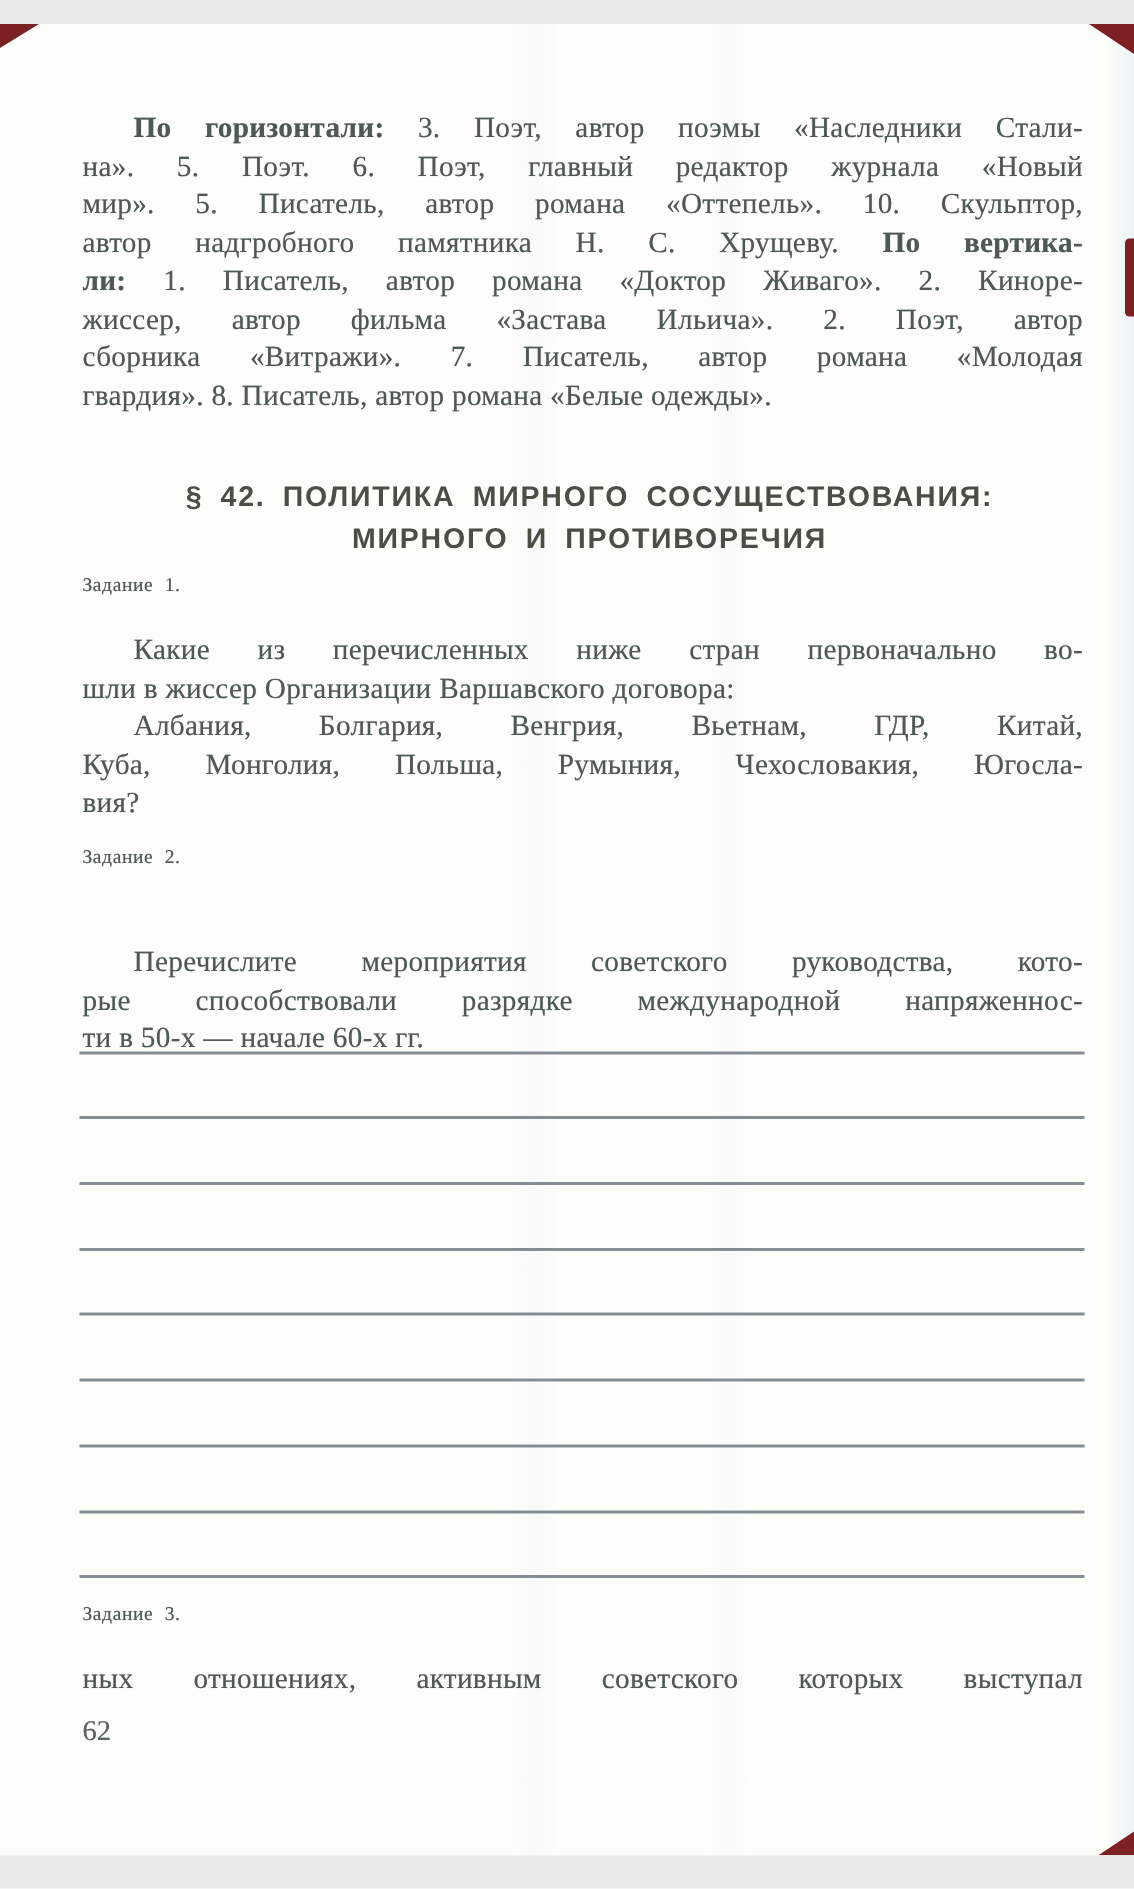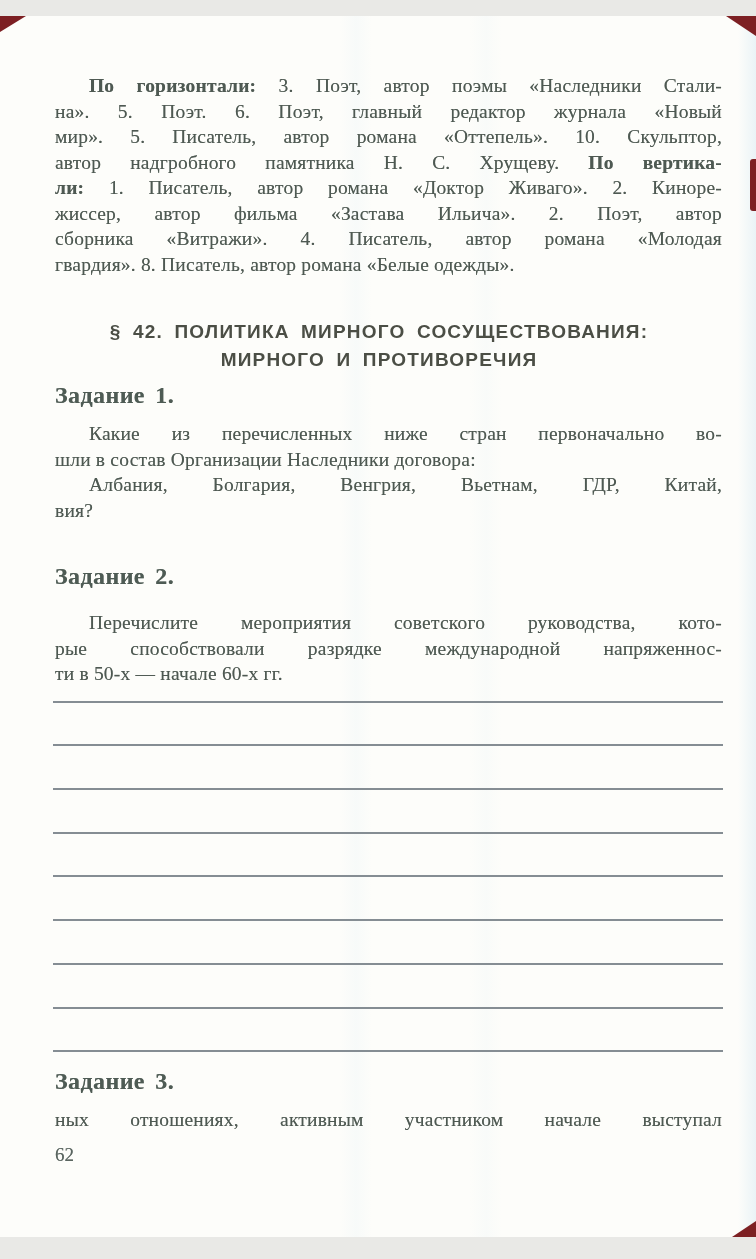--- a/index.html
+++ b/index.html
@@ -26,44 +26,44 @@
     line-height: 25.5px;
     letter-spacing: 0.2px;
     text-shadow: 0 0 0.5px rgba(78,89,82,0.55);
   }
   .tline { white-space: nowrap; }
   .tline.just { white-space: normal; text-align: justify; text-align-last: justify; }
   .tline.indent { text-indent: 34px; }
   .b { font-weight: bold; }
   .p-crossword { top: 57px; }
   .p-task1 { top: 405px; }
-  .p-task2 { top: 594px; }
+  .p-task2 { top: 613px; }
   .p-task3 { top: 1091px; }
 
   .section-header {
     position: absolute;
     top: 302px;
-    left: 34px;
+    left: 48px;
     width: 690px;
     margin: 0;
     text-align: center;
     font-family: "Liberation Sans", "DejaVu Sans", sans-serif;
     font-weight: 700;
     font-size: 19px;
     line-height: 28px;
     letter-spacing: 1.2px;
     word-spacing: 5px;
     color: #4b4e45;
   }
 
   .task-label {
     position: absolute;
     left: 55px;
-    font-size: 24px;
-    font-weight: bold;
+    font-size: 13px;
+    font-weight: normal;
     letter-spacing: 0.4px;
     word-spacing: 4px;
     color: #4e5b54;
     text-shadow: 0 0 0.5px rgba(78,91,84,0.6);
   }
   .task-label.t1 { top: 366px; }
   .task-label.t2 { top: 547px; }
   .task-label.t3 { top: 1052px; }
 
   .rules { position: absolute; top: 643px; left: 53px; width: 670px; }
@@ -109,35 +109,36 @@
 
 <div class="page">
 
   <div class="para p-crossword">
       <div class="tline indent just"><span class="b">По горизонтали: </span><span>3.  Поэт, автор поэмы «Наследники Стали-</span></div>
       <div class="tline just"><span>на». 5. Поэт. 6. Поэт, главный редактор журнала «Новый</span></div>
       <div class="tline just"><span>мир». 5. Писатель, автор романа «Оттепель». 10. Скульптор,</span></div>
       <div class="tline just"><span>автор надгробного памятника Н. С. Хрущеву. </span><span class="b">По вертика-</span></div>
       <div class="tline just"><span class="b">ли: </span><span>1. Писатель, автор романа «Доктор Живаго». 2. Киноре-</span></div>
       <div class="tline just"><span>жиссер, автор фильма «Застава Ильича». 2. Поэт, автор</span></div>
-      <div class="tline just"><span>сборника «Витражи». 4. Писатель, автор романа «Молодая</span></div>
+      <div class="tline just"><span>сборника «Витражи». 7. Писатель, автор романа «Молодая</span></div>
       <div class="tline"><span>гвардия». 8. Писатель, автор романа «Белые одежды».</span></div>
     </div>
 
   <h2 class="section-header">
     <div>§ 42. ПОЛИТИКА МИРНОГО СОСУЩЕСТВОВАНИЯ:</div>
     <div>МИРНОГО И ПРОТИВОРЕЧИЯ</div>
   </h2>
 
   <div class="task-label t1">Задание 1.</div>
 
   <div class="para p-task1">
       <div class="tline indent just"><span>Какие из перечисленных ниже стран первоначально во-</span></div>
-      <div class="tline"><span>шли в состав Организации Наследники договора:</span></div>
+      <div class="tline"><span>шли в жиссер Организации Варшавского договора:</span></div>
       <div class="tline indent just"><span>Албания, Болгария, Венгрия, Вьетнам, ГДР, Китай,</span></div>
+      <div class="tline just"><span>Куба, Монголия, Польша, Румыния, Чехословакия, Югосла-</span></div>
       <div class="tline"><span>вия?</span></div>
     </div>
 
   <div class="task-label t2">Задание 2.</div>
 
   <div class="para p-task2">
       <div class="tline indent just"><span>Перечислите мероприятия советского руководства, кото-</span></div>
       <div class="tline just"><span>рые способствовали разрядке международной напряженнос-</span></div>
       <div class="tline"><span>ти в 50-х — начале 60-х гг.</span></div>
     </div>
@@ -150,21 +151,21 @@
       <div class="rule"></div>
       <div class="rule"></div>
       <div class="rule"></div>
       <div class="rule"></div>
       <div class="rule"></div>
     </div>
 
   <div class="task-label t3">Задание 3.</div>
 
   <div class="para p-task3">
-      <div class="tline just"><span>ных отношениях, активным участником начале выступал</span></div>
+      <div class="tline just"><span>ных отношениях, активным советского которых выступал</span></div>
     </div>
 
   <div class="page-number">62</div>
 
   <div class="watermark-shadow"></div>
   <div class="watermark">http://gdz.wtf</div>
 
   <div class="edge-mark mark-tl"></div>
   <div class="edge-mark mark-tr"></div>
   <div class="edge-mark mark-right"></div>

